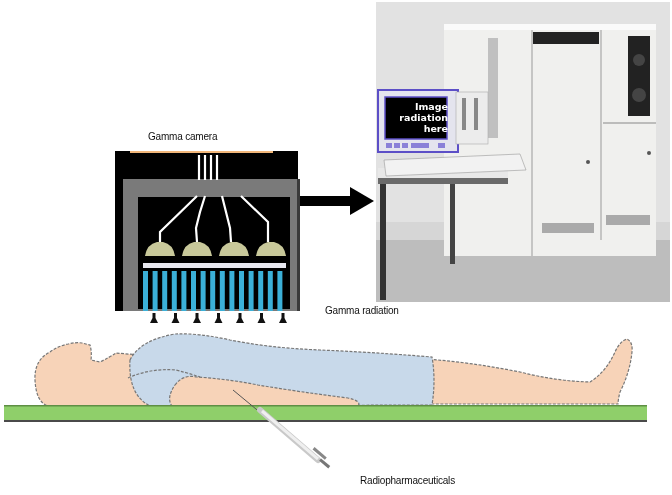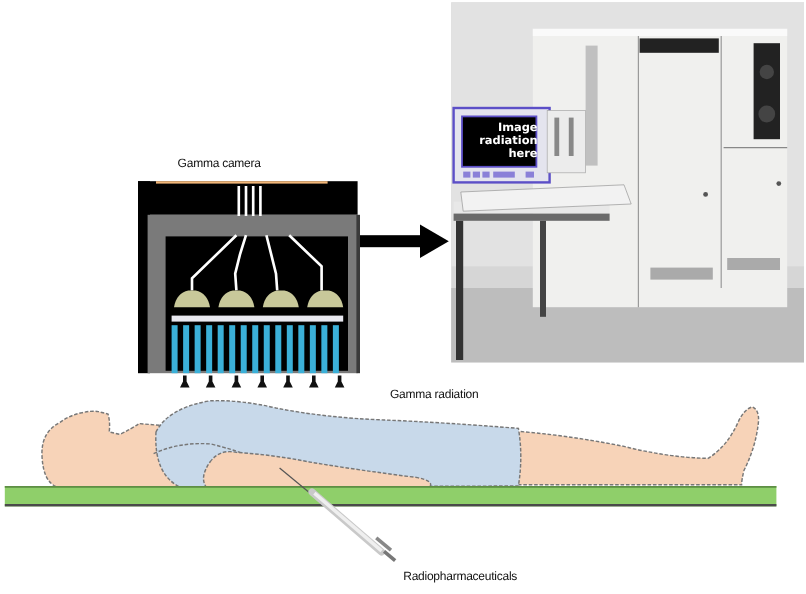--- a/index.html
+++ b/index.html
@@ -1,20 +1,20 @@
 <!DOCTYPE html>
 <html><head>
   <meta charset="utf-8">
   <style>
     html, body { margin: 0; padding: 0; background: #ffffff; }
     body { width: 672px; height: 495px; position: relative; overflow: hidden; font-family: "Liberation Sans", sans-serif; }
     .label { position: absolute; font-weight: normal; color: #111; font-size: 10px; white-space: nowrap; letter-spacing: -0.2px; }
     #lbl-camera { left: 148px; top: 131px; }
-    #lbl-radiation { left: 325px; top: 324px; }
-    #lbl-radio { left: 336px; top: 475px; }
+    #lbl-radiation { left: 325px; top: 305px; }
+    #lbl-radio { left: 360px; top: 475px; }
     svg { position: absolute; left: 0; top: 0; }
     .screen-text { position: absolute; left: 390px; top: 101px; width: 58px; text-align: right; color: #fff; font-size: 9.5px; font-weight: bold; line-height: 11px; font-family: "DejaVu Sans", sans-serif; }
   </style>
 </head>
 <body>
 
 <svg width="672" height="495" viewBox="0 0 672 495">
 
   <g>
 

